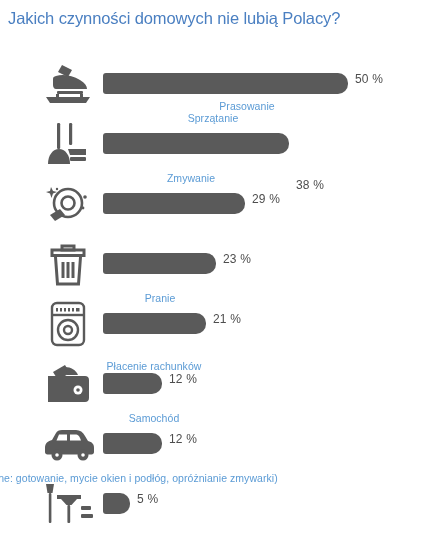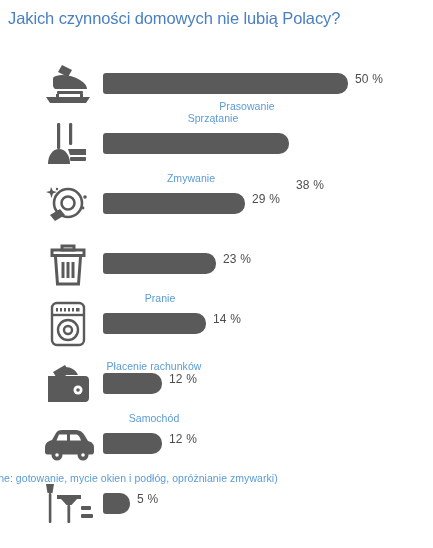--- a/index.html
+++ b/index.html
@@ -188,21 +188,21 @@
             <rect x="16" y="8" width="2" height="3.5"></rect>
             <rect x="20" y="8" width="2" height="3.5"></rect>
             <rect x="24" y="8" width="2" height="3.5"></rect>
             <rect x="28" y="8" width="3.5" height="3.5"></rect>
           </g>
         </svg>
       </div>
       <div class="bar-track" style="width: 103px;">
         <div class="bar" style="width: 103px;"></div>
       </div>
-      <div class="bar-value" style="left: 213px;">14 %</div>
+      <div class="bar-value" style="left: 213px;">21 %</div>
     </div>
 
     <div class="row">
       <div class="cat-label" style="left: 154px; margin-top: 8px;">Płacenie rachunków</div>
       <div class="icon-box">
         <svg width="46" height="44" viewBox="0 0 46 44">
           <g fill="#5a5a5a">
             <path d="M8 10 L20 3 L25 11 L13 18 Z"></path>
             <path d="M20 5 C26 5 31 8 33 13 L22 13 Z"></path>
             <path d="M3 14 L40 14 C42.5 14 44 15.6 44 18 L44 36 C44 38.4 42.5 40 40 40 L3 40 Z"></path>

